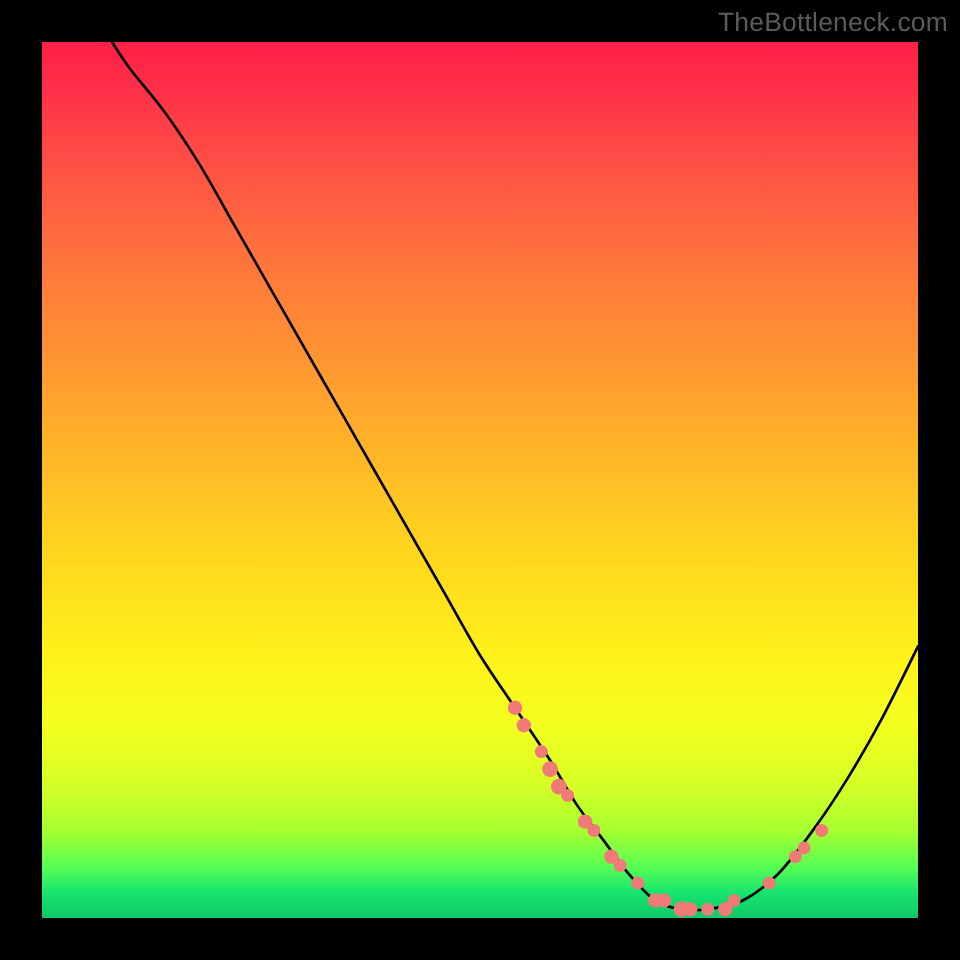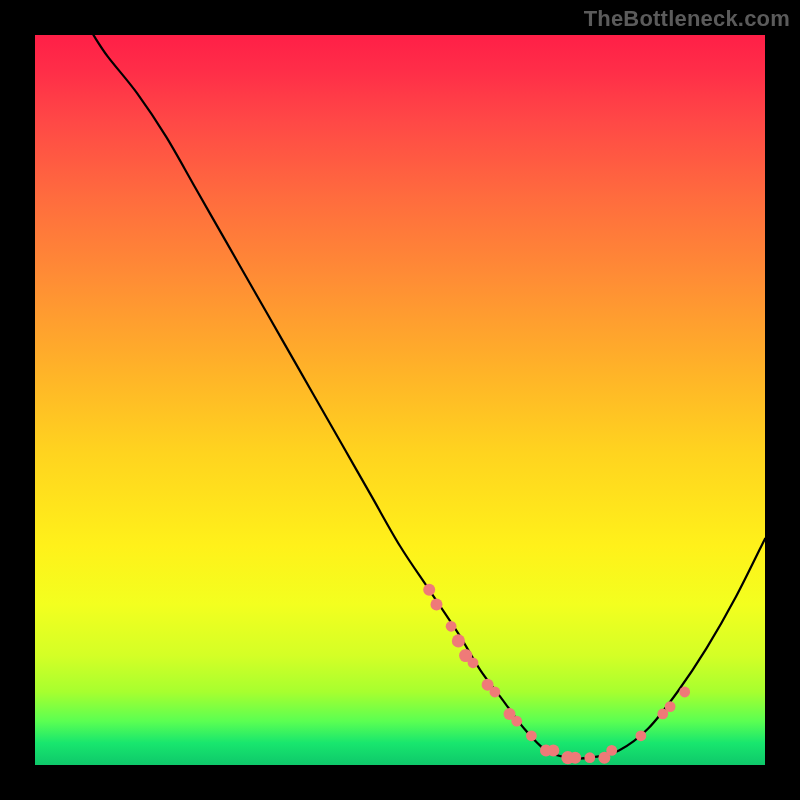--- a/index.html
+++ b/index.html
@@ -16,21 +16,21 @@
     width: 800px;
     height: 800px;
     background: #000;
   }
   .watermark {
     position: absolute;
     top: 6px;
     right: 10px;
     color: #5b5b5b;
     font-size: 22px;
-    font-weight: 700;
+    font-weight: 400;
     letter-spacing: 0.2px;
     z-index: 5;
   }
   .plot {
     position: absolute;
     left: 35px;
     top: 35px;
     width: 730px;
     height: 730px;
     background: linear-gradient(to bottom,

